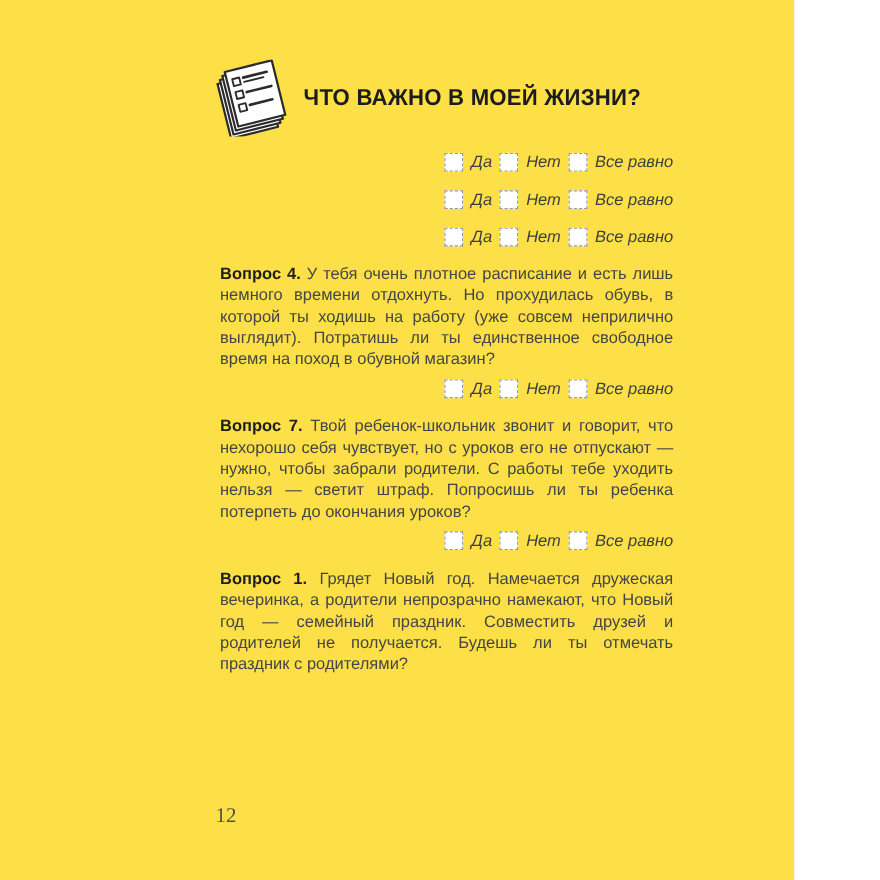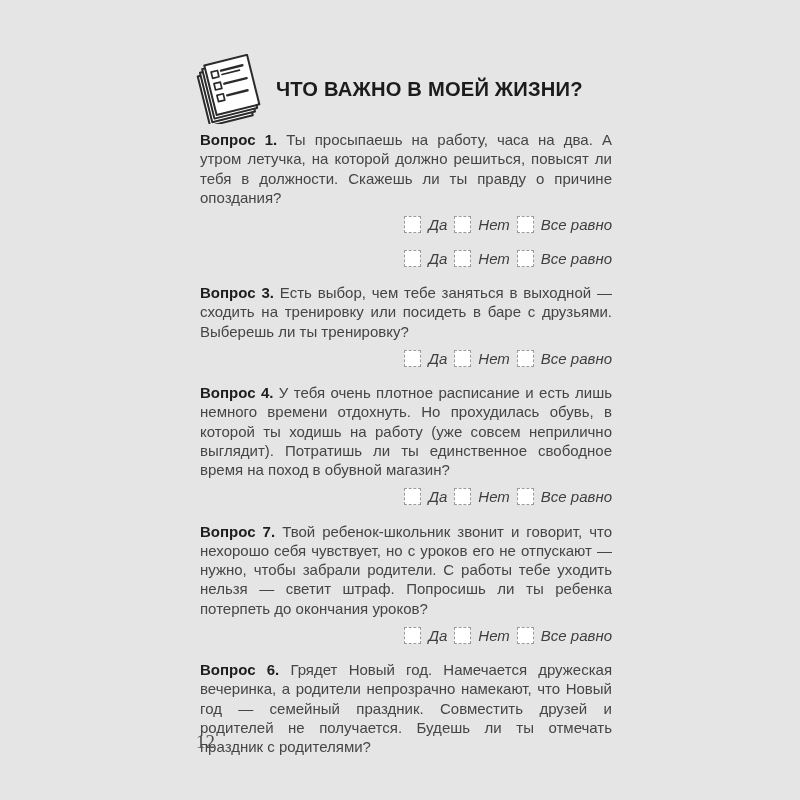--- a/index.html
+++ b/index.html
@@ -3,22 +3,22 @@
 <meta charset="utf-8">
 <style>
   html, body { margin: 0; padding: 0; }
   body {
     width: 800px; height: 800px;
     background: #ffffff;
     font-family: "Liberation Sans", sans-serif;
   }
   .page {
     position: relative;
-    width: 800px; height: 800px;
-    background: #e5e5e5;
+    width: 722px; height: 800px;
+    background: #fde047;
     overflow: hidden;
   }
   .header {
     position: absolute;
     top: 54px; left: 190px;
     display: flex;
     align-items: center;
     gap: 10px;
   }
   .header-icon { width: 76px; height: 70px; flex: 0 0 auto; }
@@ -100,56 +100,54 @@
         <rect x="26" y="38" width="6.5" height="6.5" stroke-width="1.7"></rect>
         <path d="M36 40.5 L57 40.5" stroke-width="2.4"></path>
       </g>
     </svg>
     <h1 class="page-title">ЧТО ВАЖНО В МОЕЙ ЖИЗНИ?</h1>
   </div>
 
   <div class="content">
 
     <section class="question">
-      <p class="q-text"><b class="q-label">Вопрос 1.</b> <span>Ты просыпаешь на работу, часа на два. А утром летучка, на которой должно решиться, повысят ли тебя в должности. Скажешь ли ты правду о причине опоздания?</span></p>
-      <div class="options">
-        <span class="option">
-            <span class="checkbox"></span>
-            <span class="option-label">Да</span>
-          </span>
-        <span class="option">
-            <span class="checkbox"></span>
-            <span class="option-label">Нет</span>
-          </span>
-        <span class="option">
-            <span class="checkbox"></span>
-            <span class="option-label">Все равно</span>
-          </span>
-      </div>
-    </section>
-
-    <section class="question">
-      <div class="options">
-        <span class="option">
-            <span class="checkbox"></span>
-            <span class="option-label">Да</span>
-          </span>
-        <span class="option">
-            <span class="checkbox"></span>
-            <span class="option-label">Нет</span>
-          </span>
-        <span class="option">
-            <span class="checkbox"></span>
-            <span class="option-label">Все равно</span>
-          </span>
-      </div>
-    </section>
-
-    <section class="question">
-      <p class="q-text"><b class="q-label">Вопрос 3.</b> <span>Есть выбор, чем тебе заняться в выходной — сходить на тренировку или посидеть в баре с друзьями. Выберешь ли ты тренировку?</span></p>
+      <div class="options">
+        <span class="option">
+            <span class="checkbox"></span>
+            <span class="option-label">Да</span>
+          </span>
+        <span class="option">
+            <span class="checkbox"></span>
+            <span class="option-label">Нет</span>
+          </span>
+        <span class="option">
+            <span class="checkbox"></span>
+            <span class="option-label">Все равно</span>
+          </span>
+      </div>
+    </section>
+
+    <section class="question">
+      <div class="options">
+        <span class="option">
+            <span class="checkbox"></span>
+            <span class="option-label">Да</span>
+          </span>
+        <span class="option">
+            <span class="checkbox"></span>
+            <span class="option-label">Нет</span>
+          </span>
+        <span class="option">
+            <span class="checkbox"></span>
+            <span class="option-label">Все равно</span>
+          </span>
+      </div>
+    </section>
+
+    <section class="question">
       <div class="options">
         <span class="option">
             <span class="checkbox"></span>
             <span class="option-label">Да</span>
           </span>
         <span class="option">
             <span class="checkbox"></span>
             <span class="option-label">Нет</span>
           </span>
         <span class="option">
@@ -189,21 +187,21 @@
             <span class="option-label">Нет</span>
           </span>
         <span class="option">
             <span class="checkbox"></span>
             <span class="option-label">Все равно</span>
           </span>
       </div>
     </section>
 
     <section class="question">
-      <p class="q-text"><b class="q-label">Вопрос 6.</b> <span>Грядет Новый год. Намечается дружеская вечеринка, а родители непрозрачно намекают, что Новый год — семейный праздник. Совместить друзей и родителей не получается. Будешь ли ты отмечать праздник с родителями?</span></p>
+      <p class="q-text"><b class="q-label">Вопрос 1.</b> <span>Грядет Новый год. Намечается дружеская вечеринка, а родители непрозрачно намекают, что Новый год — семейный праздник. Совместить друзей и родителей не получается. Будешь ли ты отмечать праздник с родителями?</span></p>
 
     </section>
 
   </div>
 
   <div class="page-number">12</div>
 
 </div>
 
 </body></html>

